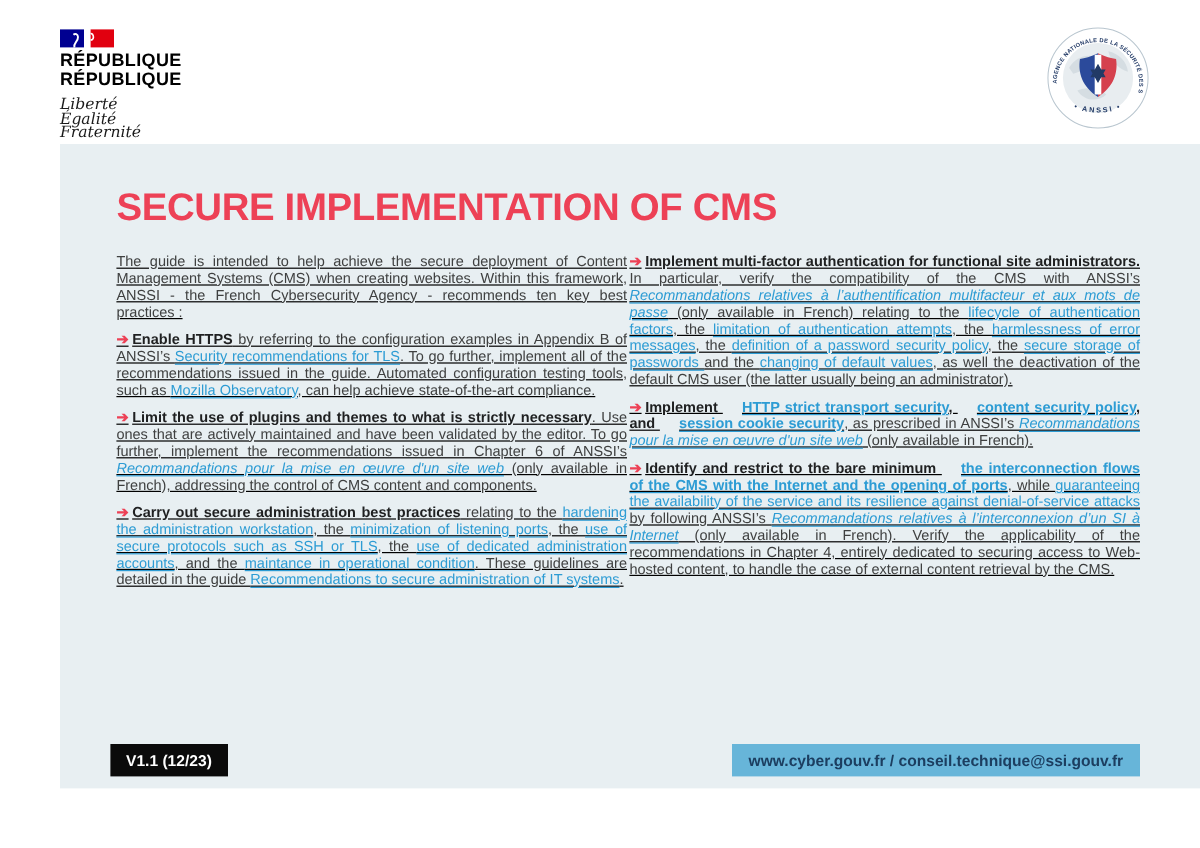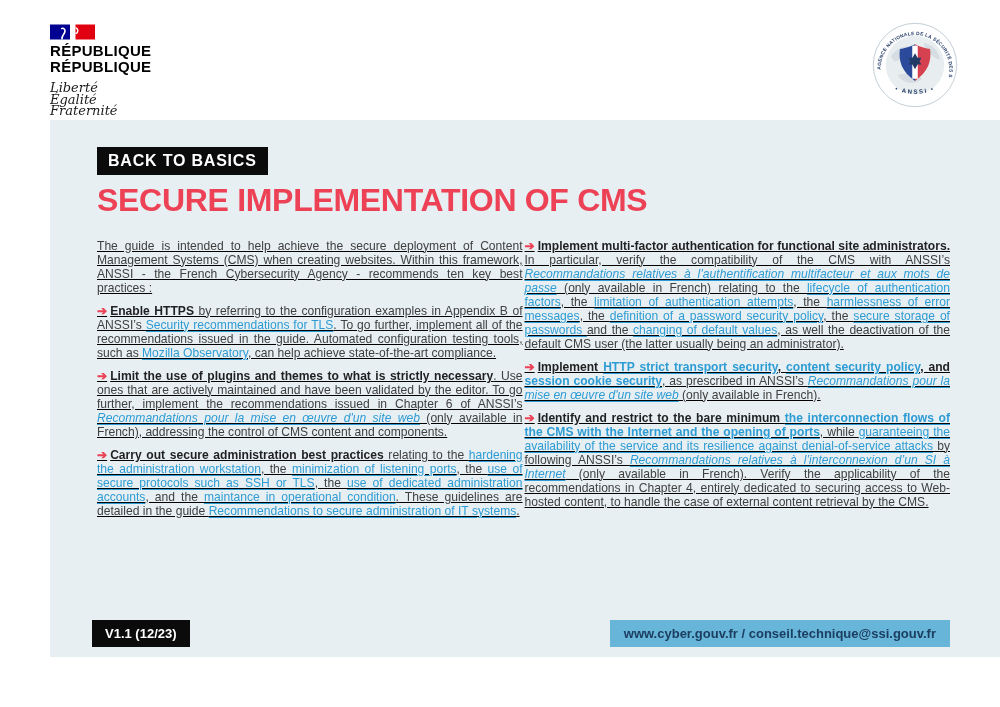--- a/index.html
+++ b/index.html
@@ -22,21 +22,21 @@
     font-weight:700;font-size:16px;letter-spacing:.8px;padding:5px 11px;}
   .title{color:var(--accent,#ed4156);font-weight:800;font-size:32px;letter-spacing:-.3px;
     margin:9px 0 0 0;line-height:1.05;}
   .columns{display:flex;gap:2px;margin-top:21px;text-decoration:underline;}
   .col{flex:1;text-align:justify;font-size:12.1px;line-height:14px;color:var(--body-text,#3f4040);}
   .para{margin:0 0 9px 0;}
   .arrow{color:var(--accent,#ed4156);font-weight:700;margin-right:3px;}
   .seg-b{font-weight:700;color:var(--bold-text,#1f2021);}
   .lnk{color:var(--link,#2d9cd4);text-decoration:underline;text-decoration-thickness:1px;
     text-underline-offset:1.5px;cursor:pointer;}
-  .seg-bl{font-weight:700;}
+  .seg-bl{font-weight:700;margin-left:16px;}
   .seg-il{font-style:italic;}
   
   .footer{position:absolute;left:42px;right:50px;bottom:10px;display:flex;
     justify-content:space-between;align-items:center;}
   .version-badge{background:var(--badge-black,#0b0b0b);color:#fff;font-weight:700;
     font-size:13px;padding:6px 13px;}
   .contact-badge{background:var(--url-badge-bg,#67b5d9);color:var(--url-badge-text,#1c3e60);
     font-weight:700;font-size:13px;padding:6px 14px;cursor:pointer;}
 </style>
 </head>
@@ -73,21 +73,20 @@
   <path d="M46.8,27.5 L53.2,27.5 L53.2,66 L46.8,66 Z" fill="#ffffff"></path>
   <path d="M50,36.2 L57.4,49.3 L42.6,49.3 Z M50,54.8 L42.6,41.7 L57.4,41.7 Z" fill="var(--seal-navy,#223a66)"></path>
   <path id="sealBottom" d="M 26,79 Q 50,88 74,79" fill="none"></path>
   <text font-size="7" font-weight="700" letter-spacing="2" fill="var(--seal-navy,#223a66)" text-anchor="middle">
     <textPath href="#sealBottom" xlink:href="#sealBottom" startOffset="50%">• ANSSI •</textPath>
   </text>
 </svg>
 
 <div class="panel">
   <div class="panel-inner">
-    <div class="kicker">BACK TO BASICS</div>
     <h1 class="title">SECURE IMPLEMENTATION OF CMS</h1>
     <div class="columns">
       <div class="col">
           <p class="para"><span class="seg-n">The guide is intended to help achieve the secure deployment of Content Management Systems (CMS) when creating websites. Within this framework, ANSSI - the French Cybersecurity Agency - recommends ten key best practices :</span></p>
           <p class="para"><span class="arrow">➔</span><span class="seg-b">Enable HTTPS</span><span class="seg-n"> by referring to the configuration examples in Appendix B of ANSSI’s </span><a class="seg-l lnk">Security recommendations for TLS</a><span class="seg-n">. To go further, implement all of the recommendations issued in the guide. Automated configuration testing tools, such as </span><a class="seg-l lnk">Mozilla Observatory</a><span class="seg-n">, can help achieve state-of-the-art compliance.</span></p>
           <p class="para"><span class="arrow">➔</span><span class="seg-b">Limit the use of plugins and themes to what is strictly necessary</span><span class="seg-n">. Use ones that are actively maintained and have been validated by the editor. To go further, implement the recommendations issued in Chapter 6 of ANSSI’s </span><a class="seg-il lnk">Recommandations pour la mise en œuvre d'un site web</a><span class="seg-n"> (only available in French), addressing the control of CMS content and components.</span></p>
           <p class="para"><span class="arrow">➔</span><span class="seg-b">Carry out secure administration best practices</span><span class="seg-n"> relating to the </span><a class="seg-l lnk">hardening the administration workstation</a><span class="seg-n">, the </span><a class="seg-l lnk">minimization of listening ports</a><span class="seg-n">, the </span><a class="seg-l lnk">use of secure protocols such as SSH or TLS</a><span class="seg-n">, the </span><a class="seg-l lnk">use of dedicated administration accounts</a><span class="seg-n">, and the </span><a class="seg-l lnk">maintance in operational condition</a><span class="seg-n">. These guidelines are detailed in the guide </span><a class="seg-l lnk">Recommendations to secure administration of IT systems</a><span class="seg-n">.</span></p>
         </div>
       <div class="col">
           <p class="para"><span class="arrow">➔</span><span class="seg-b">Implement multi-factor authentication for functional site administrators.</span><span class="seg-n"> In particular, verify the compatibility of the CMS with ANSSI’s </span><a class="seg-il lnk">Recommandations relatives à l’authentification multifacteur et aux mots de passe</a><span class="seg-n"> (only available in French) relating to the </span><a class="seg-l lnk">lifecycle of authentication factors</a><span class="seg-n">, the </span><a class="seg-l lnk">limitation of authentication attempts</a><span class="seg-n">, the </span><a class="seg-l lnk">harmlessness of error messages</a><span class="seg-n">, the </span><a class="seg-l lnk">definition of a password security policy</a><span class="seg-n">, the </span><a class="seg-l lnk">secure storage of passwords </a><span class="seg-n">and the </span><a class="seg-l lnk">changing of default values</a><span class="seg-n">, as well the deactivation of the default CMS user (the latter usually being an administrator).</span></p>

